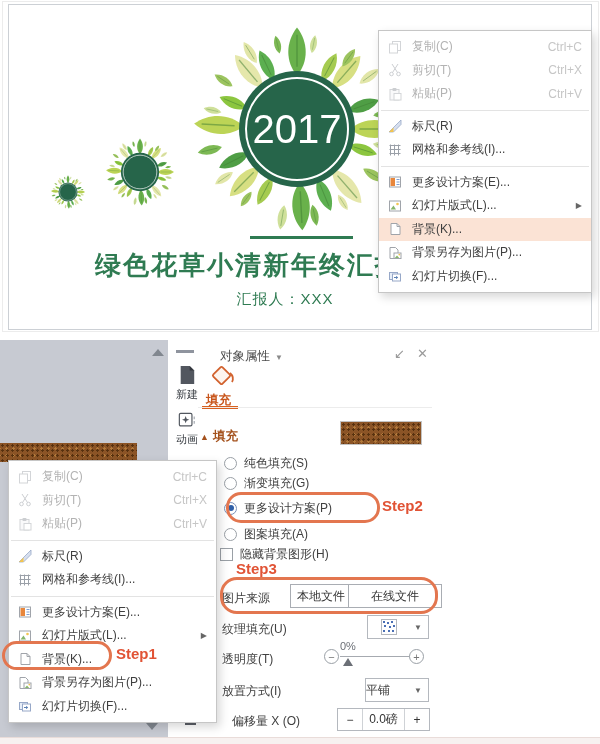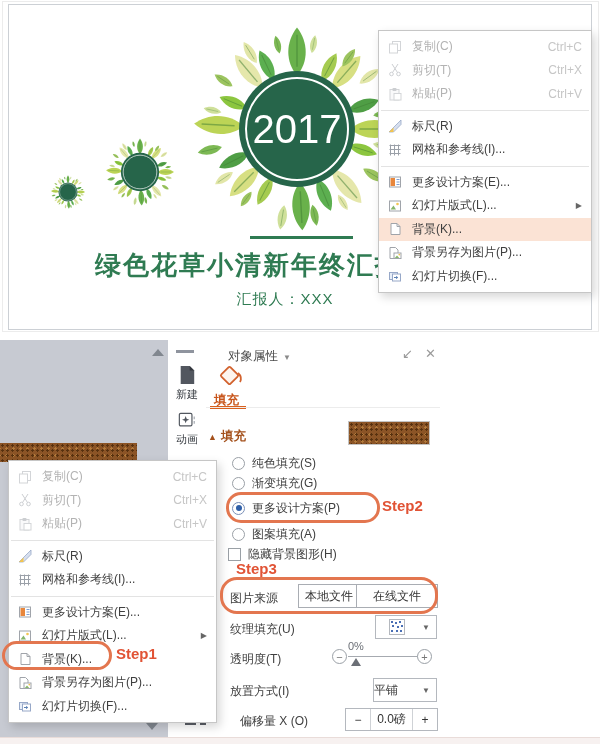--- a/index.html
+++ b/index.html
@@ -42,21 +42,21 @@
   .tri-up{width:0;height:0;border-left:6px solid transparent;border-right:6px solid transparent;border-bottom:7px solid #81878f;}
   .tri-down{width:0;height:0;border-left:6px solid transparent;border-right:6px solid transparent;border-top:7px solid #81878f;}
   #side-strip{left:168px;top:340px;width:38px;height:397px;background:#fff;border-right:1px solid #e6e6e6;}
   .strip-tab{position:absolute;width:38px;text-align:center;font-size:11px;color:#3c4046;}
   .strip-tab svg{display:block;margin:0 auto 2px auto;}
   #strip-dash{left:176px;top:350px;width:18px;height:3px;background:#8f949e;}
   #strip-frag-1{left:185px;top:722px;width:11px;height:3px;background:#5a5e66;}
   #strip-frag-2{left:200px;top:722px;width:8px;height:3px;background:#5a5e66;}
 
   
-  #obj-panel{left:206px;top:340px;width:234px;height:397px;background:#fff;font-size:12px;color:#404040;}
+  #obj-panel{left:198px;top:340px;width:234px;height:397px;background:#fff;font-size:12px;color:#404040;}
   #panel-title{left:22px;top:8px;font-size:12.5px;color:#4a4a4a;}
   #panel-title .caret{font-size:8px;color:#8a8a8a;margin-left:5px;}
   .win-ic{position:absolute;top:6px;font-size:13px;color:#9a9a9a;cursor:default;}
   #fill-tab{left:8px;top:26px;width:40px;text-align:left;}
   #fill-tab-label{left:8px;top:52px;font-size:12.5px;font-weight:bold;color:#c8551b;}
   #fill-tab-underline{left:4px;top:66px;width:36px;height:2.5px;background:#d9611f;}
   #tab-hr{left:0;top:67px;width:234px;height:1px;background:#ececec;}
   #fill-section{left:2px;top:88px;font-size:12.5px;font-weight:bold;color:#a4511c;}
   #fill-section .tri{font-size:9px;margin-right:4px;}
   #fill-swatch{left:142px;top:81px;width:80px;height:22px;border:1px solid #c3c3c3;
@@ -355,21 +355,21 @@
       <span class="radio"></span>
       <span>图案填充(A)</span>
     </div>
     <div class="opt-row" style="top:206px;left:22px;">
       <span class="checkbox"></span>
       <span>隐藏背景图形(H)</span>
     </div>
 
     <div class="plabel" style="left:24px;top:250px;">图片来源</div>
     <div class="pbtn" style="left:80px;top:244px;width:62px;margin-left:12px;">本地文件</div>
-    <div class="pbtn" style="left:150px;top:244px;width:82px;">在线文件</div>
+    <div class="pbtn" style="left:150px;top:244px;width:94px;">在线文件</div>
 
     <div class="plabel" style="left:24px;top:281px;">纹理填充(U)</div>
     <div class="dropbox" style="left:169px;top:275px;width:62px;height:24px;">
       <svg width="16" height="16" viewBox="0 0 16 16" style="margin-left:13px;">
         <rect x="0.5" y="0.5" width="15" height="15" fill="#fff" stroke="#b4b8be"></rect>
         <g fill="#4a6fb5">
             <rect x="2" y="2" width="2" height="2"></rect>
             <rect x="6" y="3" width="2" height="2"></rect>
         <rect x="10" y="2" width="2" height="2"></rect>
             <rect x="3" y="6" width="2" height="2"></rect>

